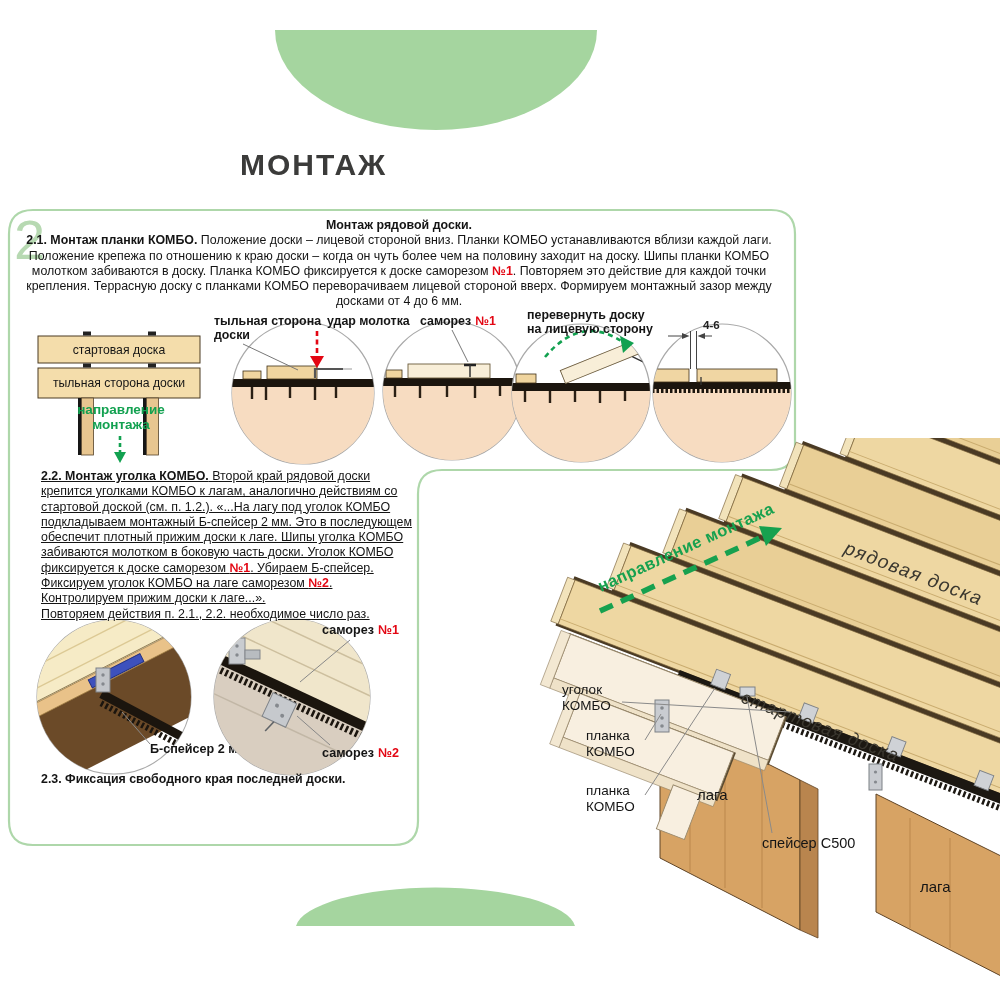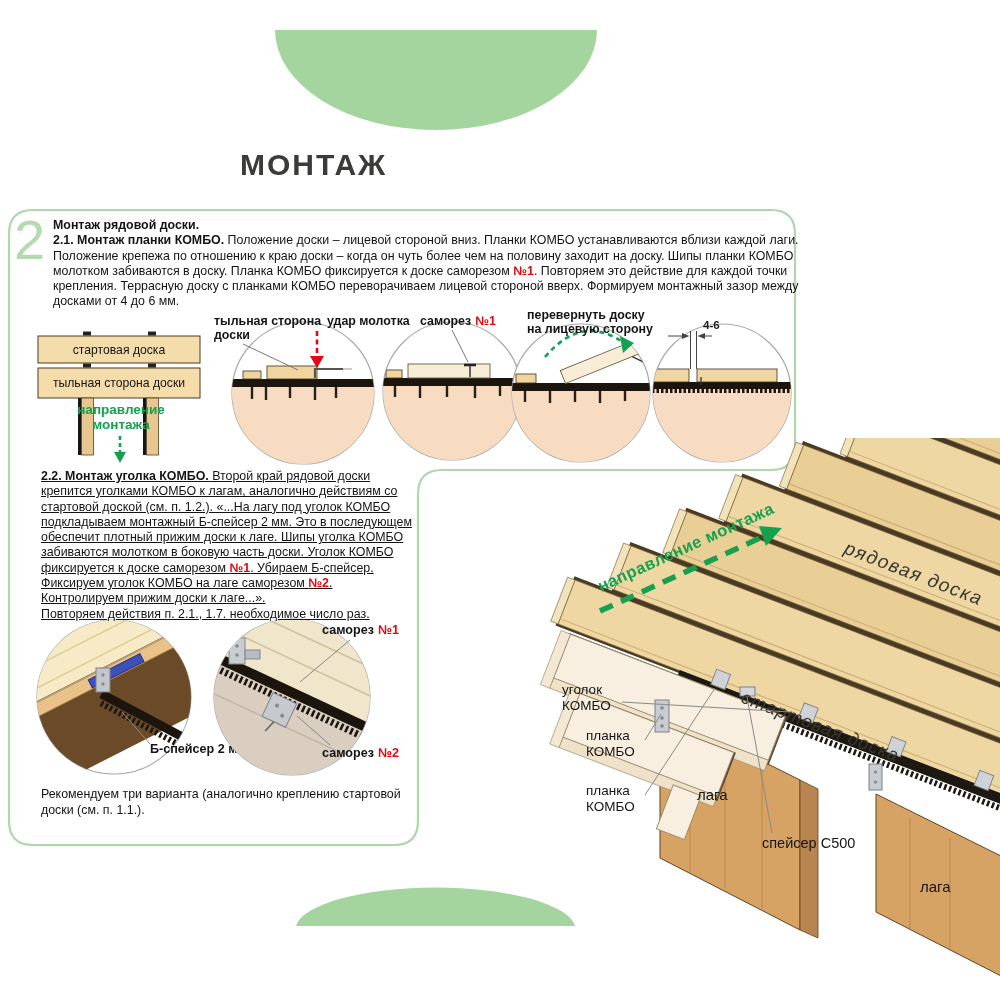--- a/index.html
+++ b/index.html
@@ -5,21 +5,21 @@
   html,body{margin:0;padding:0;background:#fff;}
   #page{position:relative;width:1000px;height:1000px;background:#ffffff;overflow:hidden;
         font-family:"Liberation Sans","DejaVu Sans",sans-serif;color:#1c1c1c;}
   svg{position:absolute;left:0;top:0;}
   .abs{position:absolute;}
   #main-title{left:240px;top:148px;width:400px;text-align:left;
     font-size:30px;font-weight:bold;letter-spacing:2px;color:#3b3b3a;}
   .tb{position:absolute;font-size:12.4px;line-height:15.3px;color:#141414;}
   .tb b{font-weight:bold;}
   .ref{color:#e30613;font-weight:bold;}
-  #sec21{left:53px;top:218px;width:748px;}
+  #sec21{left:25px;top:218px;width:748px;text-align:center;}
   #sec22{left:41px;top:469px;width:376px;text-decoration:underline;}
   #sec23{left:41px;top:772px;width:376px;}
   #big2{left:14px;top:212px;font-size:56px;line-height:56px;color:#b7d9b2;font-weight:400;}
   .svgtxt{font-family:"Liberation Sans","DejaVu Sans",sans-serif;}
 </style>
 </head>
 <body>
 
 <div id="page">
 
@@ -344,21 +344,20 @@
 <div id="main-title" class="abs">МОНТАЖ</div>
 <div id="big2" class="abs">2</div>
 
 <div id="sec21" class="tb">
   <b>Монтаж рядовой доски.</b><br>
   <span><b>2.1. Монтаж планки КОМБО.</b><span> Положение доски – лицевой стороной вниз. Планки КОМБО устанавливаются вблизи каждой лаги. Положение крепежа по отношению к краю доски – когда он чуть более чем на половину заходит на доску. Шипы планки КОМБО молотком забиваются в доску. Планка КОМБО фиксируется к доске саморезом </span><span class="ref">№1</span><span>. Повторяем это действие для каждой точки крепления. Террасную доску с планками КОМБО переворачиваем лицевой стороной вверх. Формируем монтажный зазор между досками от 4 до 6 мм.</span></span>
 </div>
 
 <div id="sec22" class="tb">
   <span><b>2.2. Монтаж уголка КОМБО.</b><span> Второй край рядовой доски крепится уголками КОМБО к лагам, аналогично действиям со стартовой доской (см. п. 1.2.). «...На лагу под уголок КОМБО подкладываем монтажный Б-спейсер 2 мм. Это в последующем обеспечит плотный прижим доски к лаге. Шипы уголка КОМБО забиваются молотком в боковую часть доски. Уголок КОМБО фиксируется к доске саморезом </span><span class="ref">№1</span><span>. Убираем Б-спейсер. Фиксируем уголок КОМБО на лаге саморезом </span><span class="ref">№2</span><span>. Контролируем прижим доски к лаге...».</span></span><br>
-  <span>Повторяем действия п. 2.1., 1.7. необходимое число раз.</span>
+  <span>Повторяем действия п. 2.1., 2.2. необходимое число раз.</span>
 </div>
 
 <div id="sec23" class="tb">
-  <br>
-  <span>Рекомендуем три варианта (аналогично креплению стартовой доски (см. п. 1.1.).</span>
+  <b>2.3. Фиксация свободного края последней доски.</b><br>
 </div>
 
 </div>
 
 </body></html>

